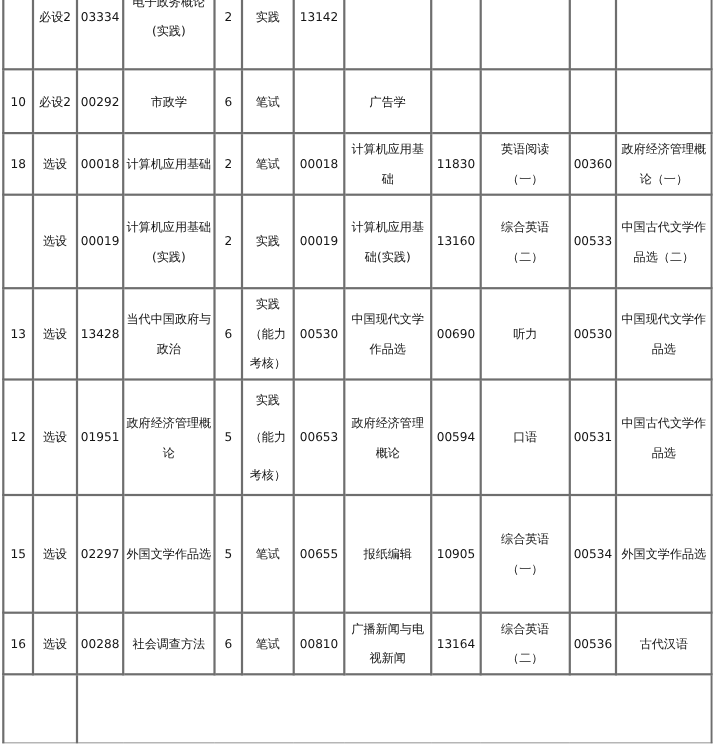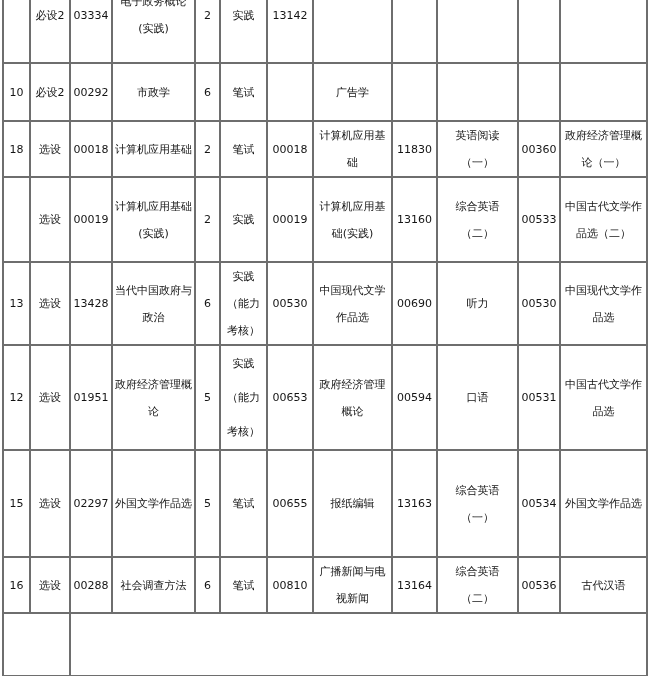--- a/index.html
+++ b/index.html
@@ -153,21 +153,21 @@
         </tr>
         <tr>
           <td>15</td>
           <td>选设</td>
           <td>02297</td>
           <td>外国文学作品选</td>
           <td>5</td>
           <td>笔试</td>
           <td>00655</td>
           <td>报纸编辑</td>
-          <td>13163</td>
+          <td>10905</td>
           <td>综合英语（一）</td>
           <td>00534</td>
           <td>外国文学作品选</td>
         </tr>
         <tr>
           <td>16</td>
           <td>选设</td>
           <td>00288</td>
           <td>社会调查方法</td>
           <td>6</td>

